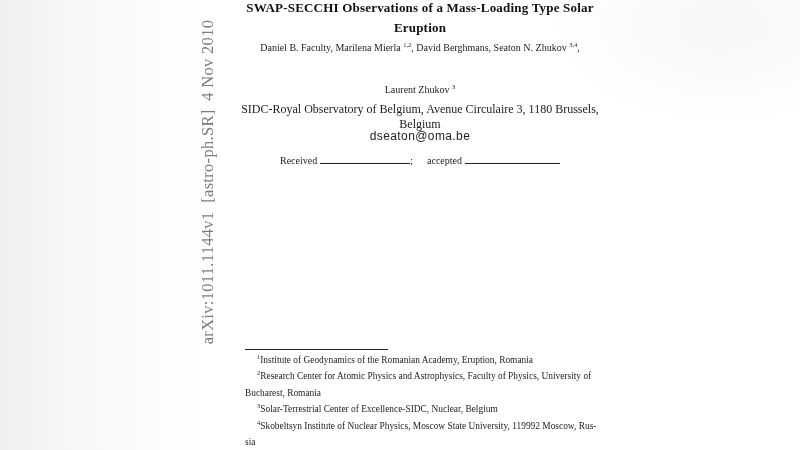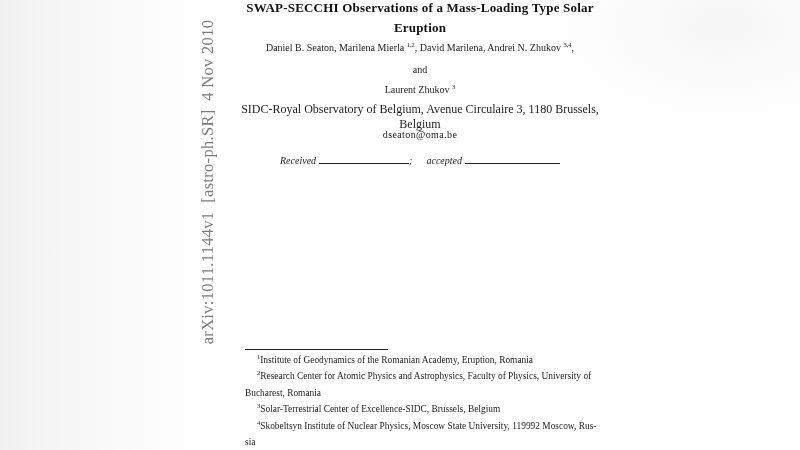--- a/index.html
+++ b/index.html
@@ -34,24 +34,24 @@
   .title{
     top:-2px;font-weight:bold;font-size:13px;line-height:20px;color:#111;
     letter-spacing:0.2px;
   }
   .authors{top:42px;font-size:10px;line-height:12px;}
   .and-line{top:64px;font-size:10px;}
   .dolla-line{top:84px;font-size:10px;}
   .affil{top:102px;font-size:12px;}
   .email{
     top:129px;
-    font-family:Liberation Serif, serif;
-    font-size:10px;letter-spacing:0.4px;color:#222;
+    font-family:Liberation Sans, sans-serif;
+    font-size:12px;letter-spacing:0.4px;color:#222;
   }
-  .received-line{top:154px;font-size:10px;line-height:14px;font-style:italic;}
+  .received-line{top:154px;font-size:10px;line-height:14px;}
   sup{font-size:6.5px;vertical-align:super;line-height:0;}
   .blank{
     display:inline-block;height:1px;border-bottom:1.1px solid #222;
     vertical-align:baseline;
   }
   .blank1{width:90px;margin-left:3px;}
   .blank2{width:95px;margin-left:3px;}
   .sep-gap{display:inline-block;width:14px;}
   
   .fn-rule{
@@ -69,34 +69,33 @@
 
 <div class="page">
 
   <div class="vignette-left"></div>
   <div class="vignette-tr"></div>
 
   <div class="arxiv-stamp">arXiv:1011.1144v1  [astro-ph.SR]  4 Nov 2010</div>
 
   <div class="col title">SWAP-SECCHI Observations of a Mass-Loading Type Solar Eruption</div>
 
-  <div class="col authors"><span>Daniel B. Seaton, Marilena Mierla </span><sup>1,2</sup><span>, David Marilena, Andrei N. Zhukov </span><sup>3,4</sup><span>,</span></div>
+  <div class="col authors"><span>Daniel B. Faculty, Marilena Mierla </span><sup>1,2</sup><span>, David Berghmans, Seaton N. Zhukov </span><sup>3,4</sup><span>,</span></div>
 
-  <div class="col and-line">and</div>
 
   <div class="col dolla-line"><span>Laurent Zhukov </span><sup>3</sup></div>
 
   <div class="col affil">SIDC-Royal Observatory of Belgium, Avenue Circulaire 3, 1180 Brussels, Belgium</div>
 
   <div class="col email">dseaton@oma.be</div>
 
   <div class="col received-line"><span>Received</span><span class="blank blank1"></span><span>;</span><span class="sep-gap"></span><span>accepted</span><span class="blank blank2"></span></div>
 
   <div class="fn-rule"></div>
 
   <div class="footnotes">
     <p class="footnote"><sup>1</sup><span>Institute of Geodynamics of the Romanian Academy, Eruption, Romania</span></p>
     <p class="footnote"><sup>2</sup><span>Research Center for Atomic Physics and Astrophysics, Faculty of Physics, University of Bucharest, Romania</span></p>
-    <p class="footnote"><sup>3</sup><span>Solar-Terrestrial Center of Excellence-SIDC, Brussels, Belgium</span></p>
+    <p class="footnote"><sup>3</sup><span>Solar-Terrestrial Center of Excellence-SIDC, Nuclear, Belgium</span></p>
     <p class="footnote"><sup>4</sup><span>Skobeltsyn Institute of Nuclear Physics, Moscow State University, 119992 Moscow, Rus­sia</span></p>
   </div>
 
 </div>
 
 </body></html>

